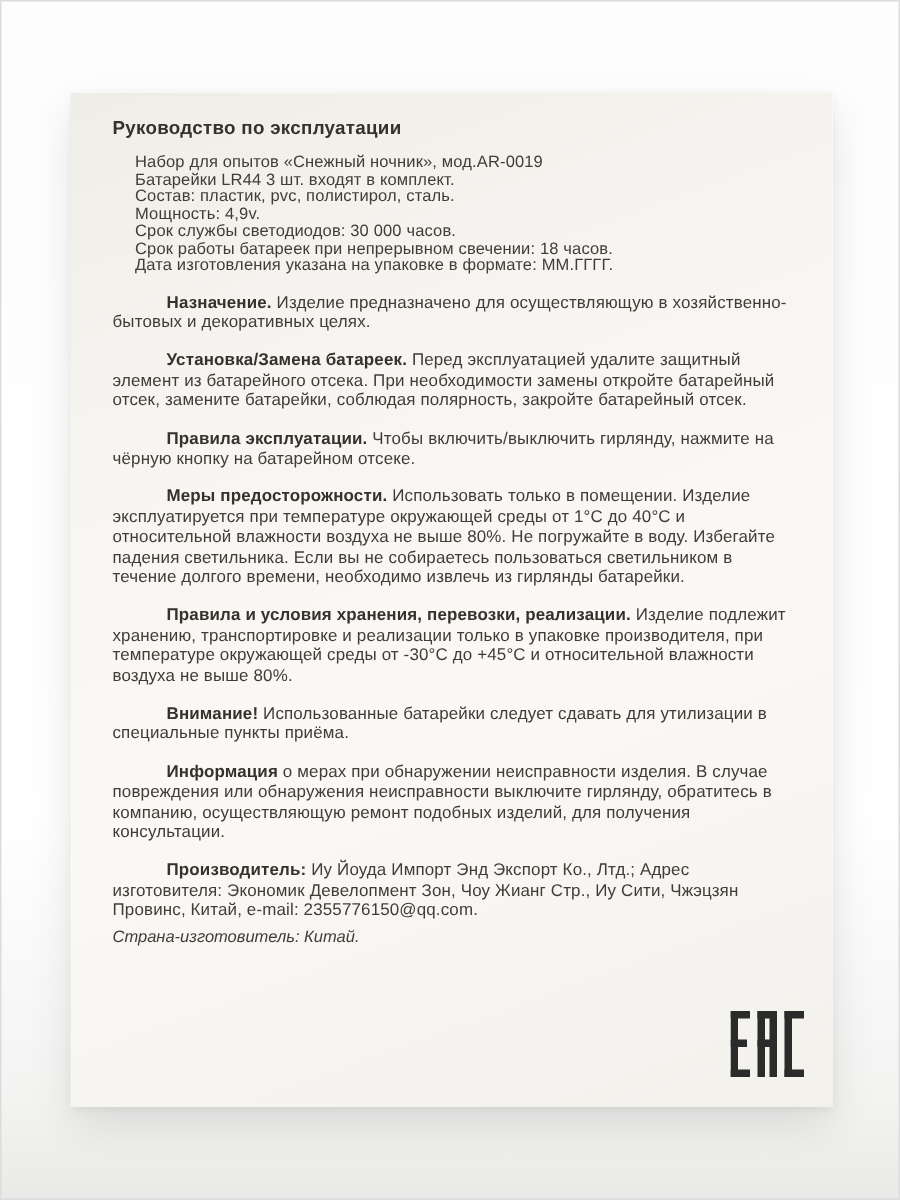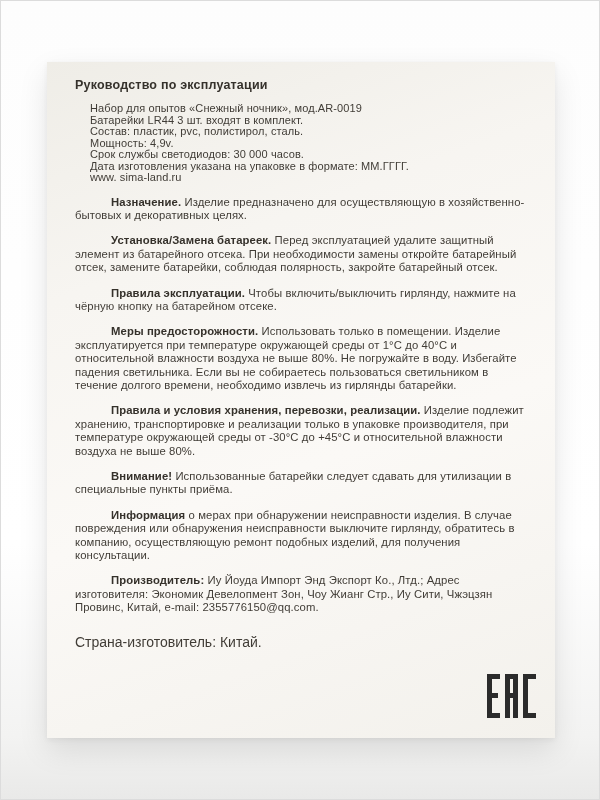--- a/index.html
+++ b/index.html
@@ -39,23 +39,24 @@
     padding-left: 15px;
   }
   .para {
     font-size: 11.3px;
     line-height: 13.4px;
     margin-top: 12px;
     letter-spacing: 0.1px;
   }
   .para b { color: #35312b; margin-left: 36px; }
   .country {
-    font-size: 14px;
+    font-size: 11px;
     line-height: 13.4px;
-    margin-top: 21px;
+    margin-top: 4px;
+    font-style: italic;
   }
   .eac {
     position: absolute;
     right: 18px;
     top: 612px;
     width: 50px;
     height: 44px;
   }
   .eac svg { display: block; }
 </style>
@@ -66,22 +67,22 @@
   <div class="content">
 
     <div class="title">Руководство по эксплуатации</div>
 
     <div class="specs">
       <div class="spec">Набор для опытов «Снежный ночник», мод.AR-0019</div>
       <div class="spec">Батарейки LR44 3 шт. входят в комплект.</div>
       <div class="spec">Состав: пластик, pvc, полистирол, сталь.</div>
       <div class="spec">Мощность: 4,9v.</div>
       <div class="spec">Срок службы светодиодов: 30 000 часов.</div>
+      <div class="spec">Срок работы батареек при непрерывном свечении: 18 часов.</div>
       <div class="spec">Дата изготовления указана на упаковке в формате: ММ.ГГГГ.</div>
-      <div class="spec">www. sima-land.ru</div>
     </div>
 
     <div class="para">
       <b>Назначение.</b>
       <span>Изделие предназначено для осуществляющую в хозяйственно-бытовых и декоративных целях.</span>
     </div>
 
     <div class="para">
       <b>Установка/Замена батареек.</b>
       <span>Перед эксплуатацией удалите защитный элемент из батарейного отсека. При необходимости замены откройте батарейный отсек, замените батарейки, соблюдая полярность, закройте батарейный отсек.</span>

